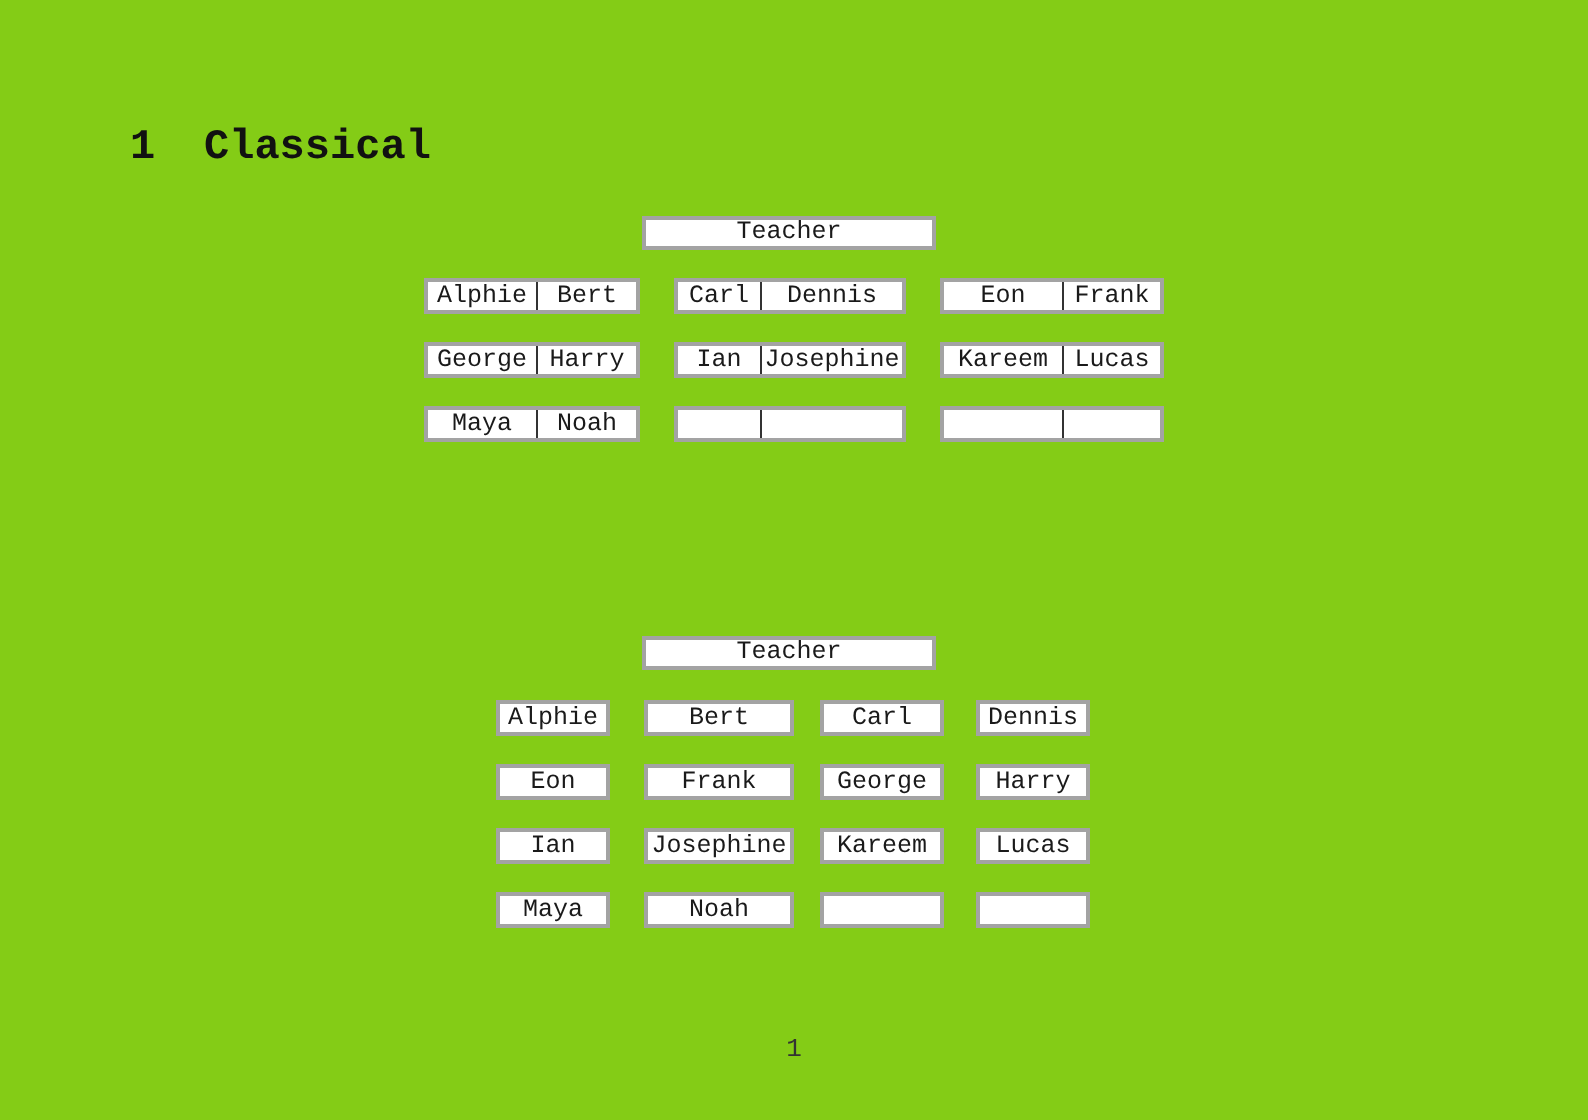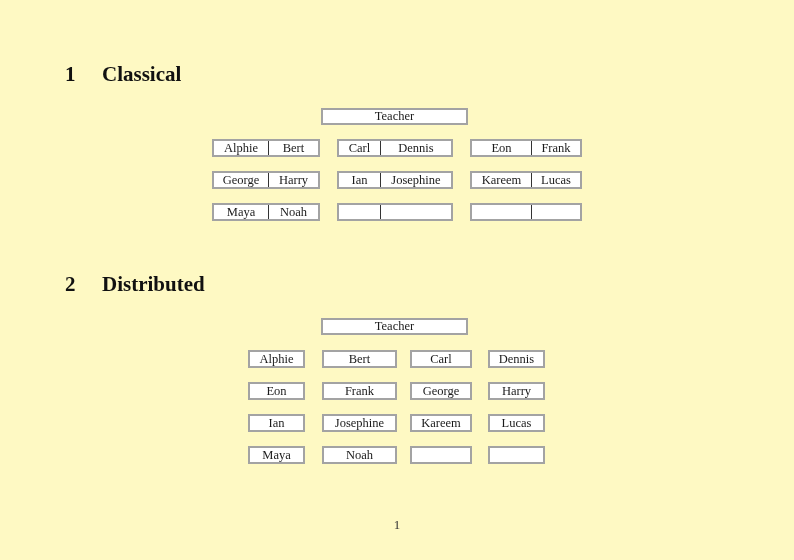--- a/index.html
+++ b/index.html
@@ -1,21 +1,21 @@
 <!DOCTYPE html>
 <html><head>
 <meta charset="utf-8">
 <style>
   html, body { margin: 0; padding: 0; background: #ffffff; }
   .page {
     position: relative;
     width: 794px;
     height: 560px;
-    background: #fef9c3;
-    font-family: Liberation Serif, serif;
+    background: #84cc16;
+    font-family: Liberation Mono, monospace;
     color: #1a1a1a;
     overflow: hidden;
   }
   .sec-heading {
     position: absolute;
     font-weight: bold;
     font-size: 21px;
     line-height: 1;
     white-space: nowrap;
     color: #111111;
@@ -110,23 +110,20 @@
   </div>
   <div class="box" style="left:337px; top:203px; width:116px;">
     <div class="cell first" style="flex:0 0 42px;"></div>
     <div class="cell grow"></div>
   </div>
   <div class="box" style="left:470px; top:203px; width:112px;">
     <div class="cell first" style="flex:0 0 60px;"></div>
     <div class="cell grow"></div>
   </div>
 
-  <div class="sec-heading" style="left:65px; top:274px;">
-    <span class="sec-num">2</span><span class="sec-title">Distributed</span>
-  </div>
 
   <div class="box teacher" style="left:321px; top:318px; width:147px;">
     <div class="cell grow">Teacher</div>
   </div>
 
   <div class="box" style="left:248px; top:350px; width:57px;">
     <div class="seat-label">Alphie</div>
   </div>
   <div class="box" style="left:322px; top:350px; width:75px;">
     <div class="seat-label">Bert</div>

